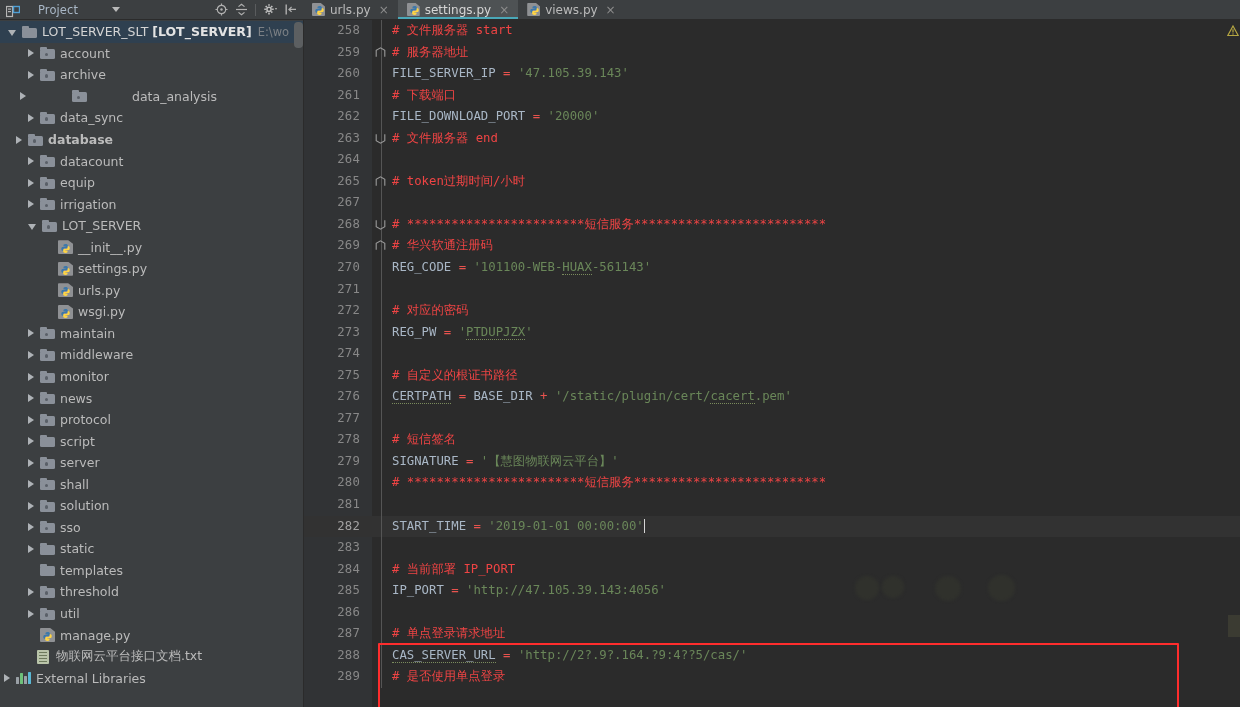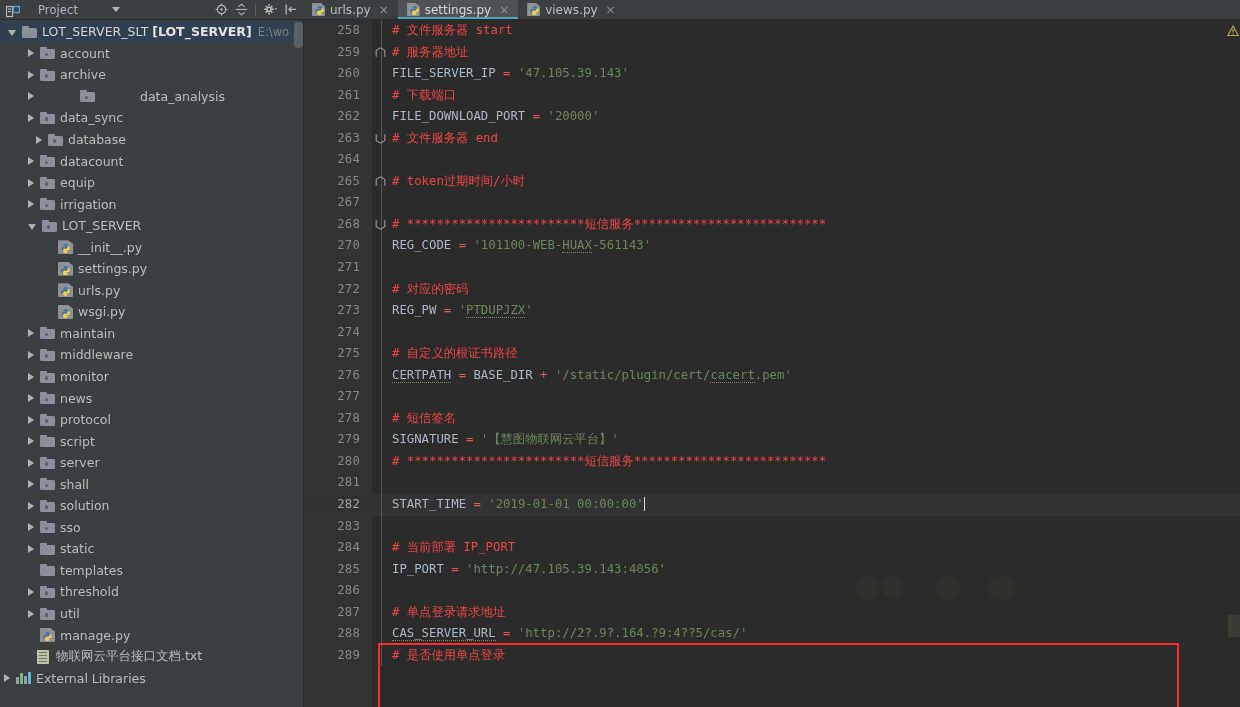--- a/index.html
+++ b/index.html
@@ -291,21 +291,21 @@
             <span class="arrow"></span>
             <span class="ic">
               <span class="folder">
                 <span class="ftab"></span>
                 <span class="fbody"></span>
                 <span class="fdot"></span>
               </span>
             </span>
             <span>archive</span>
           </div>
-          <div class="tree-row" style="padding-left: 28px; gap: 40px;">
+          <div class="tree-row" style="padding-left: 20px; gap: 40px;">
             <span class="arrow"></span>
             <span class="ic">
               <span class="folder">
                 <span class="ftab"></span>
                 <span class="fbody"></span>
                 <span class="fdot"></span>
               </span>
             </span>
             <span>data_analysis</span>
           </div>
@@ -313,21 +313,21 @@
             <span class="arrow"></span>
             <span class="ic">
               <span class="folder">
                 <span class="ftab"></span>
                 <span class="fbody"></span>
                 <span class="fdot"></span>
               </span>
             </span>
             <span>data_sync</span>
           </div>
-          <div class="tree-row" style="padding-left: 36px;">
+          <div class="tree-row" style="padding-left: 16px; font-weight: bold;">
             <span class="arrow"></span>
             <span class="ic">
               <span class="folder">
                 <span class="ftab"></span>
                 <span class="fbody"></span>
                 <span class="fdot"></span>
               </span>
             </span>
             <span>database</span>
           </div>
@@ -622,20 +622,23 @@
                 <path d="M1.2 1.2v6.4l4.3 2.6 4.3-2.6V1.2" fill="none" stroke="#9a9a9a" stroke-width="1.1"></path>
               </svg></span><span class="ltext"><span class="cmt"># 文件服务器 end</span></span></div>
           <div class="ln"><span class="lnno">264</span><span class="foldcol"></span><span class="ltext"></span></div>
           <div class="ln"><span class="lnno">265</span><span class="foldcol"><svg class="fold-mark" viewBox="0 0 11 11">
                 <path d="M1.2 9.8V3.4L5.5.8l4.3 2.6v6.4" fill="none" stroke="#9a9a9a" stroke-width="1.1"></path>
               </svg></span><span class="ltext"><span class="cmt"># token过期时间/小时</span></span></div>
           <div class="ln"><span class="lnno">267</span><span class="foldcol"></span><span class="ltext"></span></div>
           <div class="ln"><span class="lnno">268</span><span class="foldcol"><svg class="fold-mark" viewBox="0 0 11 11">
                 <path d="M1.2 1.2v6.4l4.3 2.6 4.3-2.6V1.2" fill="none" stroke="#9a9a9a" stroke-width="1.1"></path>
               </svg></span><span class="ltext"><span class="cmt"># ************************短信服务**************************</span></span></div>
+          <div class="ln"><span class="lnno">269</span><span class="foldcol"><svg class="fold-mark" viewBox="0 0 11 11">
+                <path d="M1.2 9.8V3.4L5.5.8l4.3 2.6v6.4" fill="none" stroke="#9a9a9a" stroke-width="1.1"></path>
+              </svg></span><span class="ltext"><span class="cmt"># 华兴软通注册码</span></span></div>
           <div class="ln"><span class="lnno">270</span><span class="foldcol"></span><span class="ltext"><span class="var">REG_CODE</span><span class="var"> </span><span class="op">=</span><span class="var"> </span><span class="str">'101100-WEB-</span><span class="str errg">HUAX</span><span class="str">-561143'</span></span></div>
           <div class="ln"><span class="lnno">271</span><span class="foldcol"></span><span class="ltext"></span></div>
           <div class="ln"><span class="lnno">272</span><span class="foldcol"></span><span class="ltext"><span class="cmt"># 对应的密码</span></span></div>
           <div class="ln"><span class="lnno">273</span><span class="foldcol"></span><span class="ltext"><span class="var">REG_PW</span><span class="var"> </span><span class="op">=</span><span class="var"> </span><span class="str">'</span><span class="str errg">PTDUPJZX</span><span class="str">'</span></span></div>
           <div class="ln"><span class="lnno">274</span><span class="foldcol"></span><span class="ltext"></span></div>
           <div class="ln"><span class="lnno">275</span><span class="foldcol"></span><span class="ltext"><span class="cmt"># 自定义的根证书路径</span></span></div>
           <div class="ln"><span class="lnno">276</span><span class="foldcol"></span><span class="ltext"><span class="var errg">CERTPATH</span><span class="var"> </span><span class="op">=</span><span class="var"> </span><span class="var">BASE_DIR</span><span class="var"> </span><span class="op">+</span><span class="var"> </span><span class="str">'/static/plugin/cert/</span><span class="str errg">cacert</span><span class="str">.pem'</span></span></div>
           <div class="ln"><span class="lnno">277</span><span class="foldcol"></span><span class="ltext"></span></div>
           <div class="ln"><span class="lnno">278</span><span class="foldcol"></span><span class="ltext"><span class="cmt"># 短信签名</span></span></div>
           <div class="ln"><span class="lnno">279</span><span class="foldcol"></span><span class="ltext"><span class="var">SIGNATURE</span><span class="var"> </span><span class="op">=</span><span class="var"> </span><span class="str">'【慧图物联网云平台】'</span></span></div>

